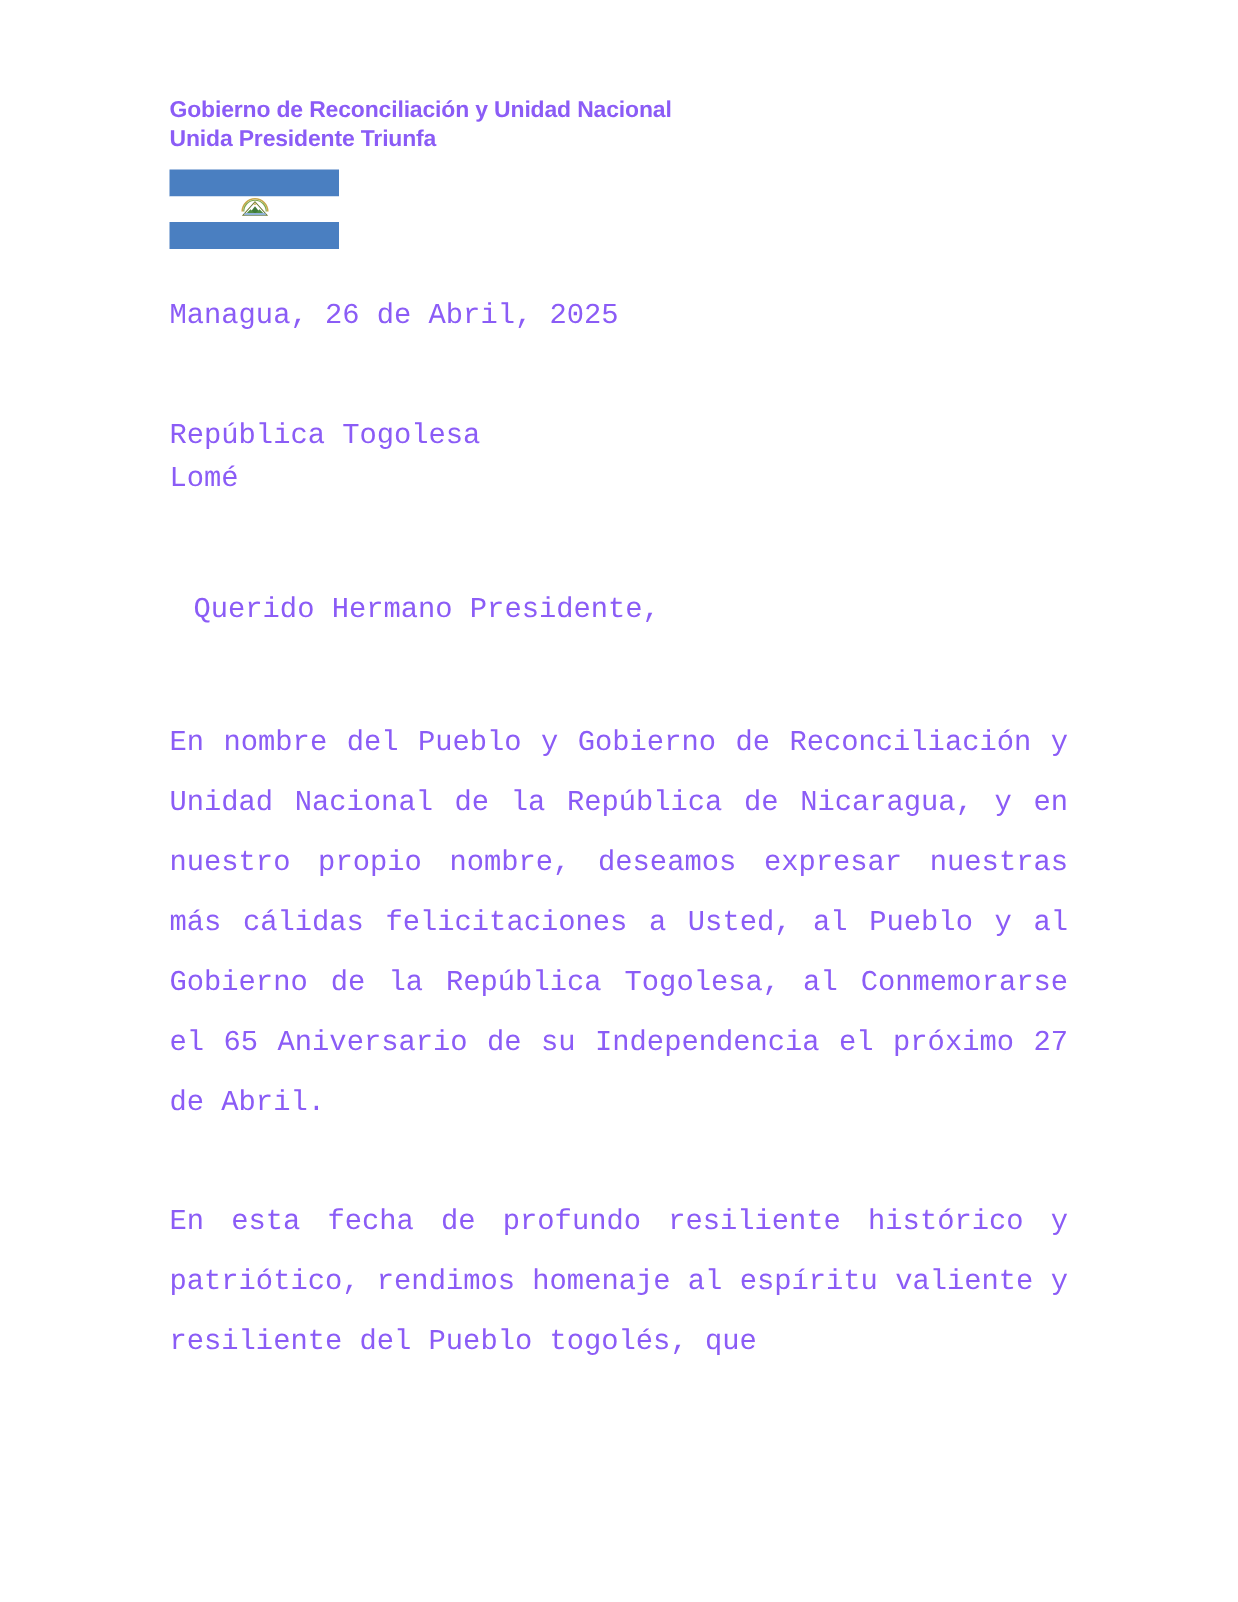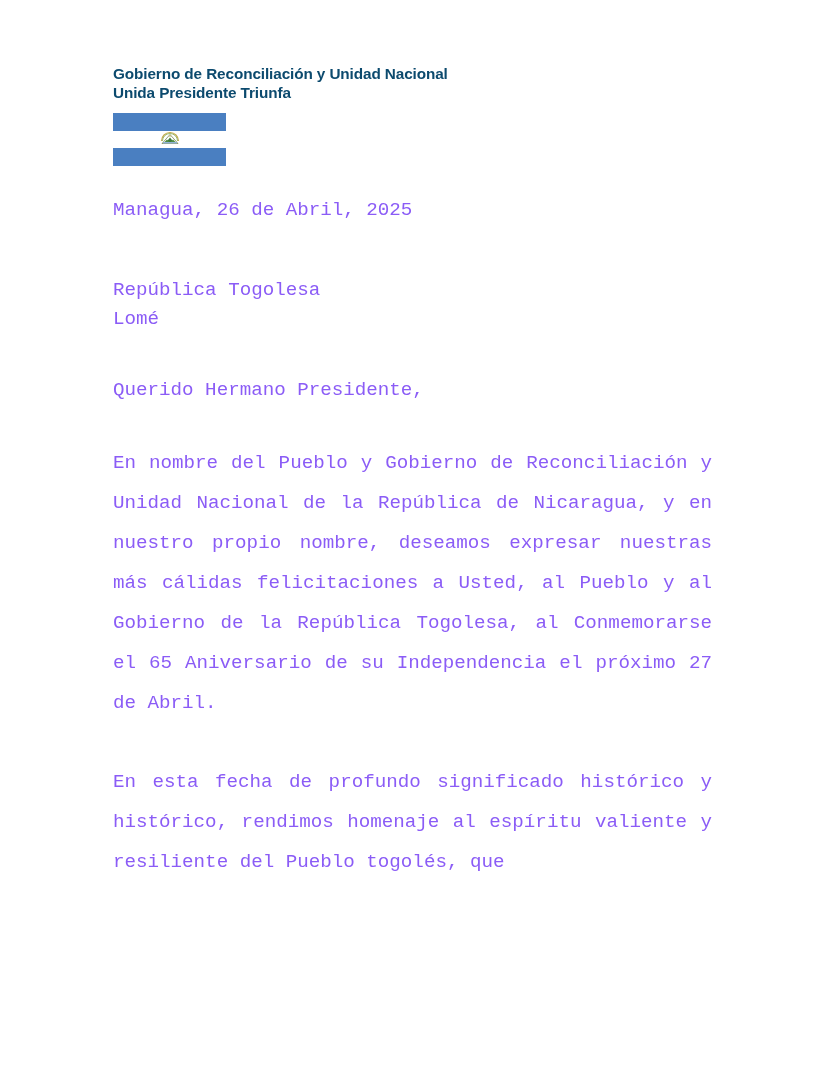--- a/index.html
+++ b/index.html
@@ -28,21 +28,21 @@
     position: absolute;
     left: 113px;
     top: 64px;
     width: 620px;
   }
   .letterhead-line {
     font-family: "Liberation Sans", sans-serif;
     font-weight: bold;
     font-size: 15.3px;
     line-height: 19px;
-    color: #0c4a6e;
+    color: #8b5cf6;
     letter-spacing: -0.1px;
     white-space: nowrap;
   }
 
   
   .flag {
     position: absolute;
     left: 113px;
     top: 113px;
     width: 113px;
@@ -87,21 +87,21 @@
   }
   .addressee {
     margin: 0;
     padding-top: 52px;
     line-height: 29px;
   }
   .addressee .addr-line {
     white-space: pre;
   }
   .salutation {
-    margin: 0;
+    margin: 16px;
     padding-top: 42px;
     line-height: 28px;
     white-space: pre;
   }
   .para {
     margin: 0;
     padding-top: 39px;
     line-height: 40px;
     text-align: justify;
     text-align-last: left;
@@ -146,17 +146,17 @@
 
     <div class="addressee">
       <div class="addr-line">República Togolesa</div>
       <div class="addr-line">Lomé</div>
     </div>
 
     <p class="salutation">Querido Hermano Presidente,</p>
 
     <p class="para">En nombre del Pueblo y Gobierno de Reconciliación y Unidad Nacional de la República de Nicaragua, y en nuestro propio nombre, deseamos expresar nuestras más cálidas felicitaciones a Usted, al Pueblo y al Gobierno de la República Togolesa, al Conmemorarse el 65 Aniversario de su Independencia el próximo 27 de Abril.</p>
 
-    <p class="para">En esta fecha de profundo significado histórico y histórico, rendimos homenaje al espíritu valiente y resiliente del Pueblo togolés, que</p>
+    <p class="para">En esta fecha de profundo resiliente histórico y patriótico, rendimos homenaje al espíritu valiente y resiliente del Pueblo togolés, que</p>
 
   </div>
 
 </div>
 
 </body></html>

